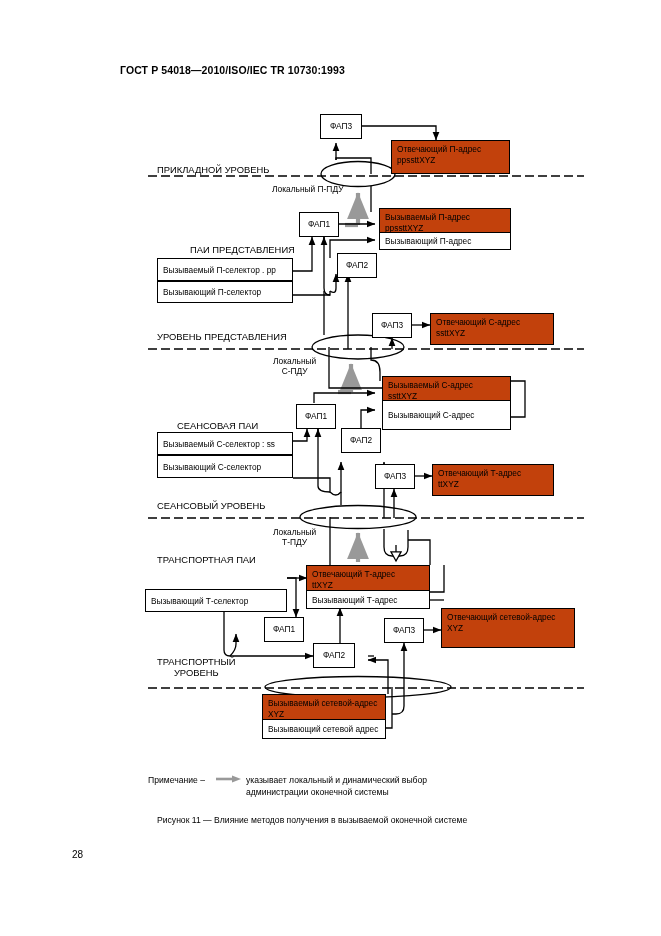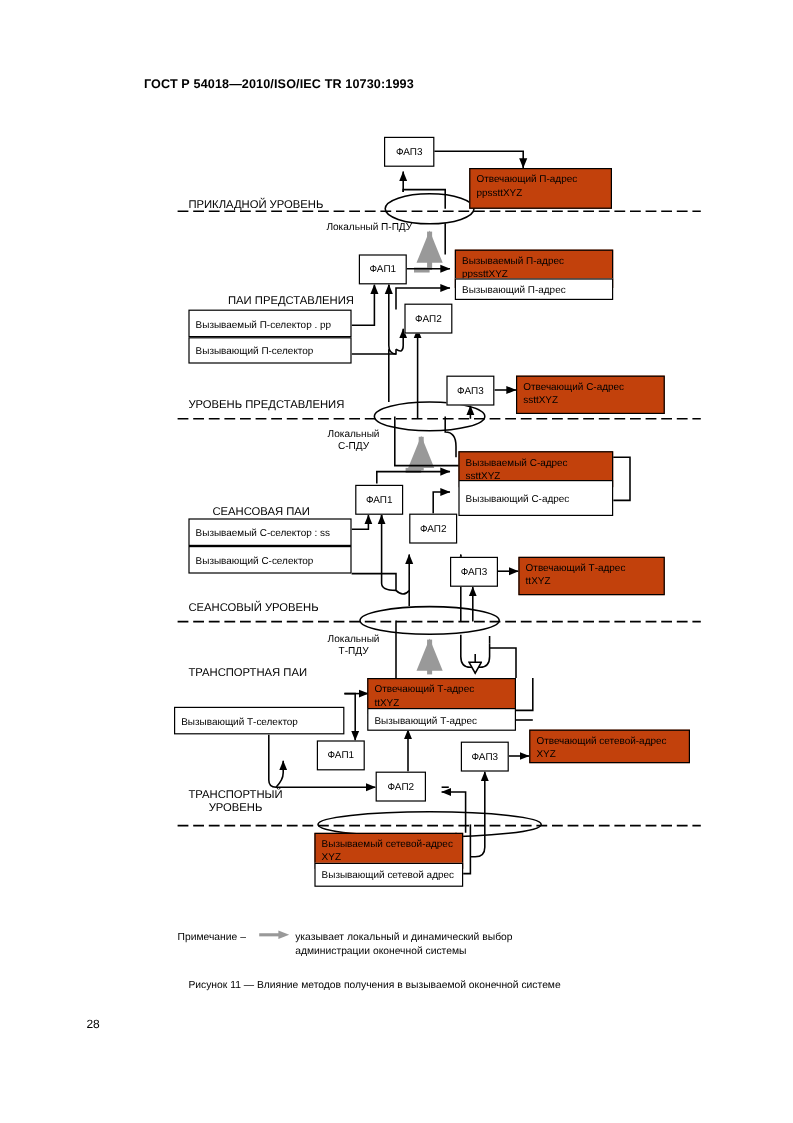--- a/index.html
+++ b/index.html
@@ -291,21 +291,21 @@
   <div class="sel" style="left:145px; top:589px; width:142px; height:23px;">Вызывающий Т-селектор</div>
 
   <div class="abox" style="left:306px; top:565px; width:124px; height:30px;">Отвечающий Т-адрес
 ttXYZ</div>
   <div class="sel" style="left:306px; top:590px; width:124px; height:19px;">Вызывающий Т-адрес</div>
 
   <div class="box" style="left:264px; top:617px; width:40px; height:25px;">ФАП1</div>
 
   <div class="box" style="left:384px; top:618px; width:40px; height:25px;">ФАП3</div>
 
-  <div class="abox" style="left:441px; top:608px; width:134px; height:28px;">Отвечающий сетевой-адрес
+  <div class="abox" style="left:441px; top:608px; width:134px; height:40px;">Отвечающий сетевой-адрес
 XYZ</div>
 
   <div class="box" style="left:313px; top:643px; width:42px; height:25px;">ФАП2</div>
 
   <div class="lbl" style="left:157px; top:656px; text-align:center;">ТРАНСПОРТНЫЙ
 УРОВЕНЬ</div>
 
   <div class="abox" style="left:262px; top:694px; width:124px; height:30px;">Вызываемый сетевой-адрес
 XYZ</div>
   <div class="sel" style="left:262px; top:719px; width:124px; height:20px;">Вызывающий сетевой адрес</div>

